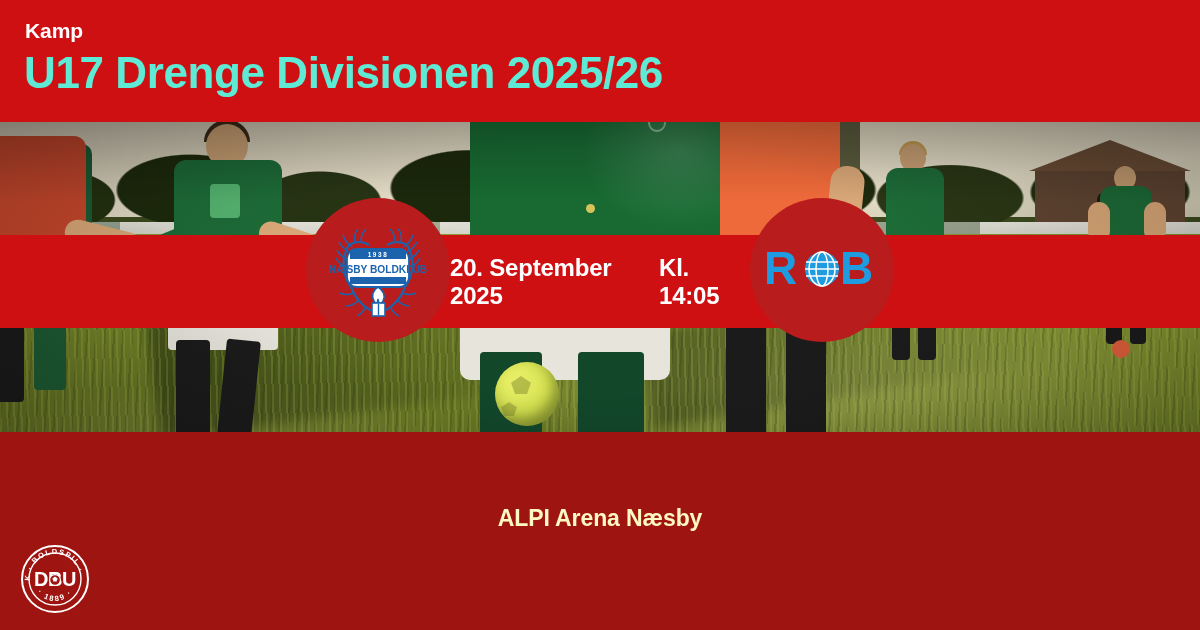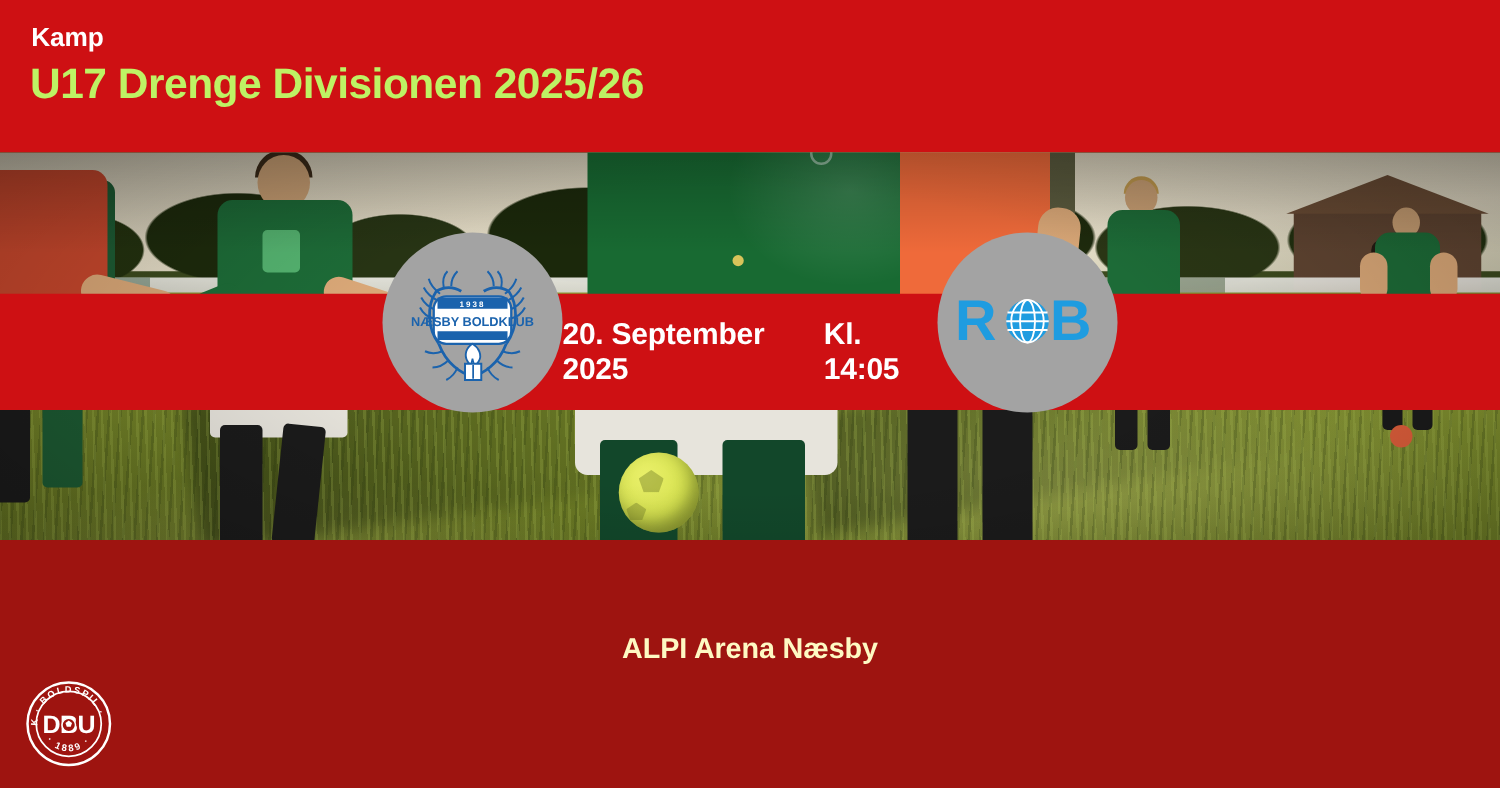--- a/index.html
+++ b/index.html
@@ -15,21 +15,21 @@
     position:absolute; left:0; top:0; width:1200px; height:122px;
     background:#ce1013;
   }
   .header-kicker {
     position:absolute; left:25px; top:19px;
     font-size:21px; font-weight:bold; color:#ffffff;
     letter-spacing:-0.1px;
   }
   .header-title {
     position:absolute; left:24px; top:48px;
-    font-size:34px; font-weight:bold; color:#bef264;
+    font-size:44px; font-weight:bold; color:#5eead4;
     letter-spacing:-0.4px;
   }
 
   
   .photo {
     position:absolute; left:0; top:122px; width:1200px; height:310px;
     overflow:hidden; background:#3c4a1e;
   }
   
   .sky {
@@ -212,22 +212,22 @@
   }
   .date-band-inner {
     position:absolute; left:450px; top:235px; width:300px; height:93px;
     z-index:6; display:flex; flex-direction:row;
     align-items:center; justify-content:center; gap:2px;
   }
   .date-line { font-size:24px; font-weight:bold; color:#fff; letter-spacing:-0.2px; }
   .time-line { font-size:24px; font-weight:bold; color:#fff; letter-spacing:-0.2px; }
 
   .logo-circle {
-    position:absolute; top:186px; width:144px; height:144px;
-    background:#a3a3a3; border-radius:50%; z-index:5;
+    position:absolute; top:198px; width:144px; height:144px;
+    background:#b91c1c; border-radius:50%; z-index:5;
     display:flex; align-items:center; justify-content:center;
   }
   #logo-home { left:306px; }
   #logo-away { left:750px; }
 
   
   .footer {
     position:absolute; left:0; top:432px; width:1200px; height:198px;
     background:#9e1410;
   }

